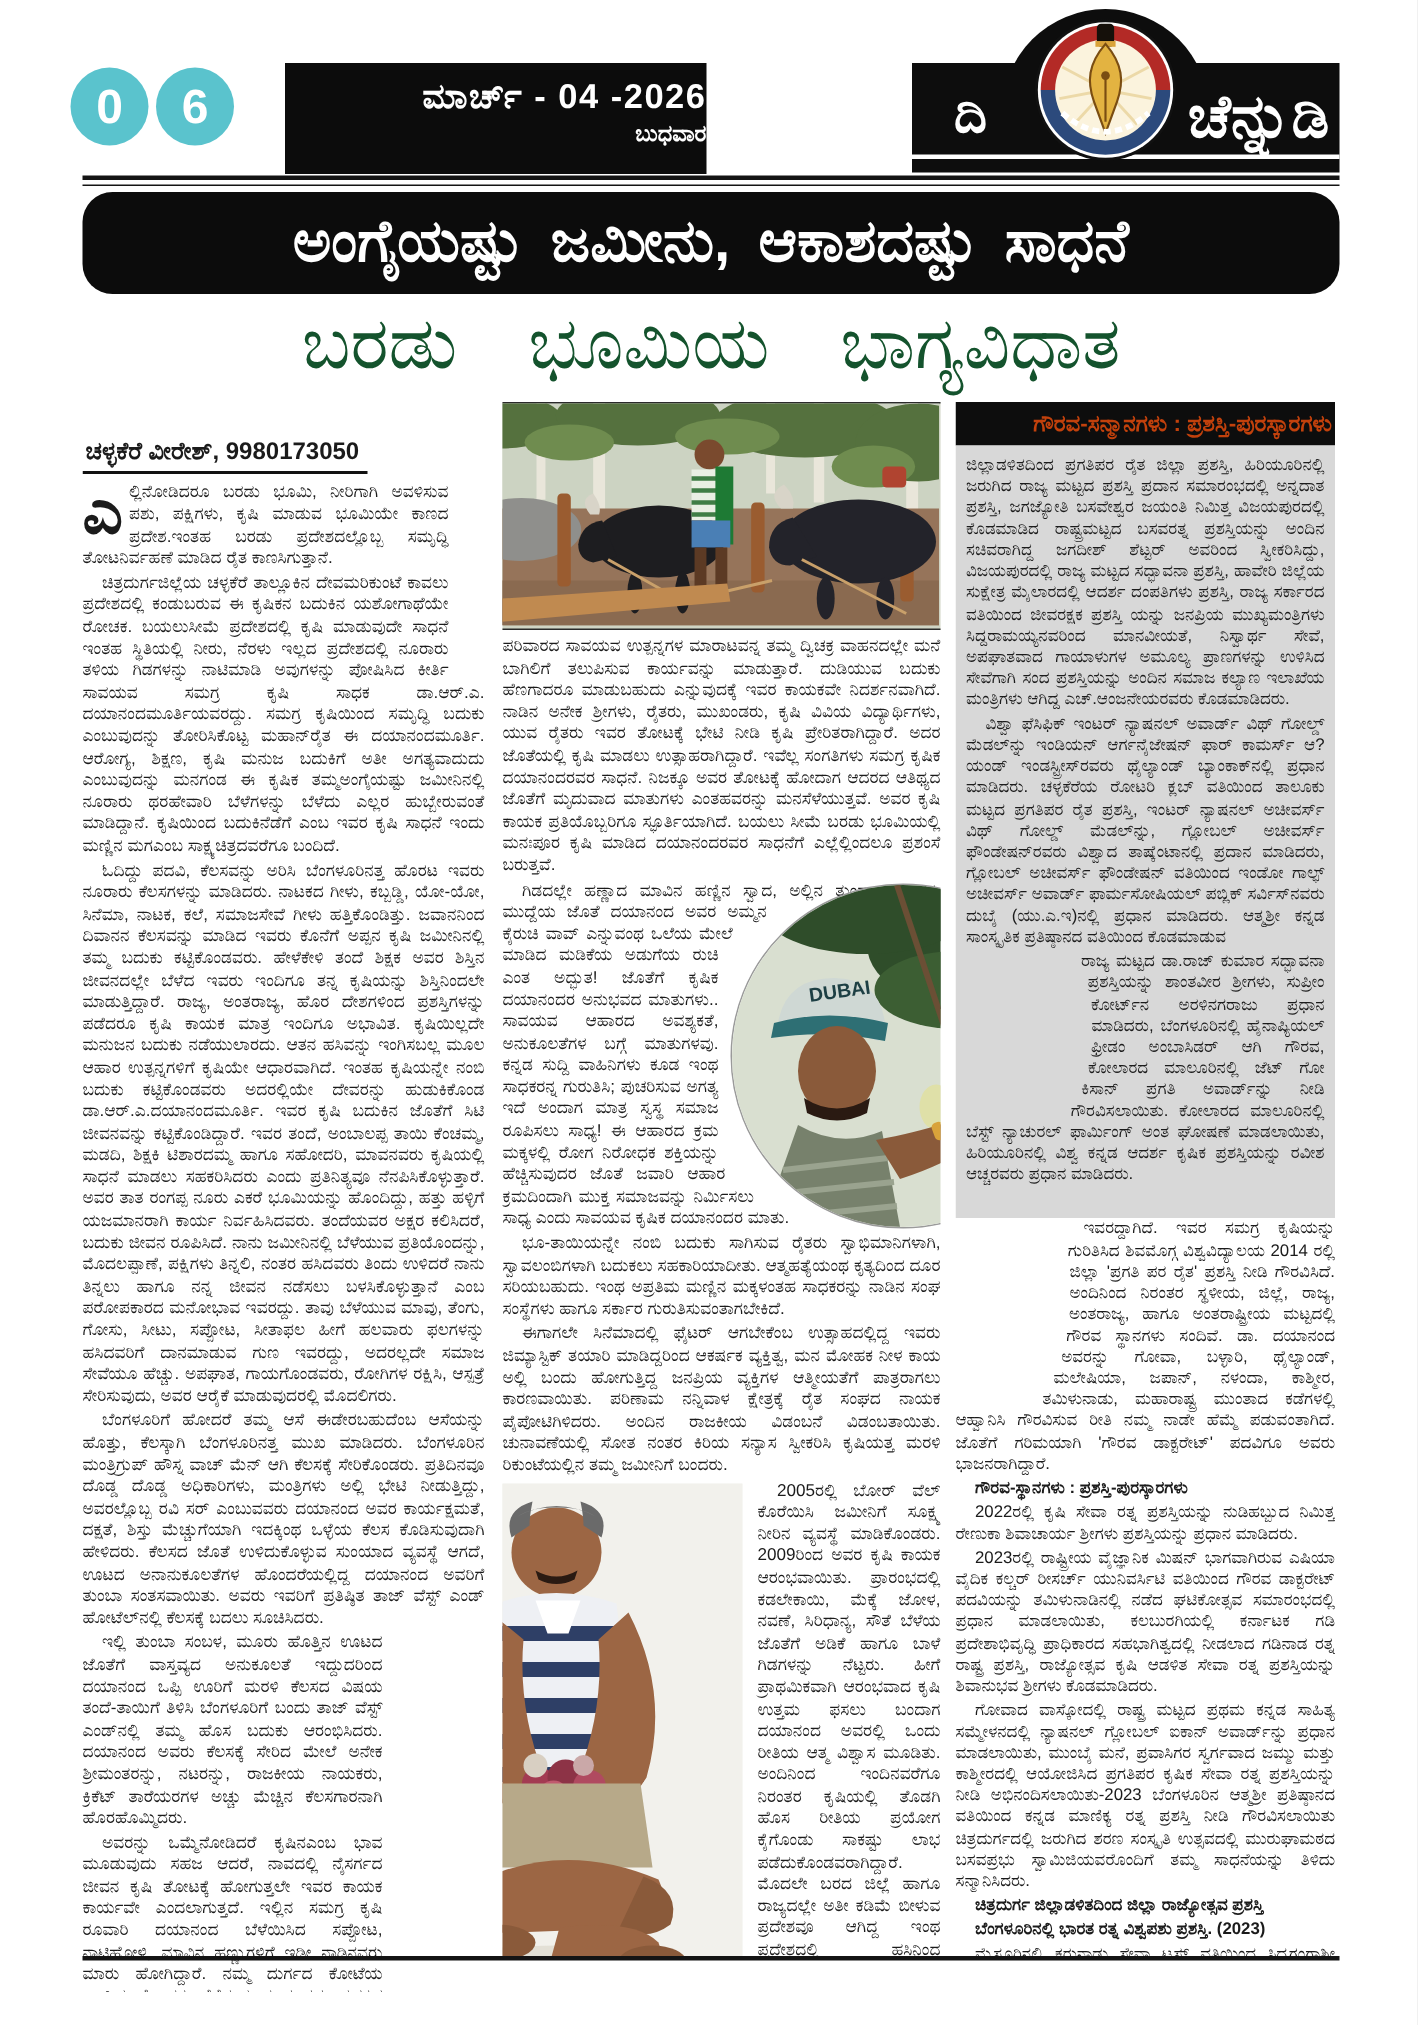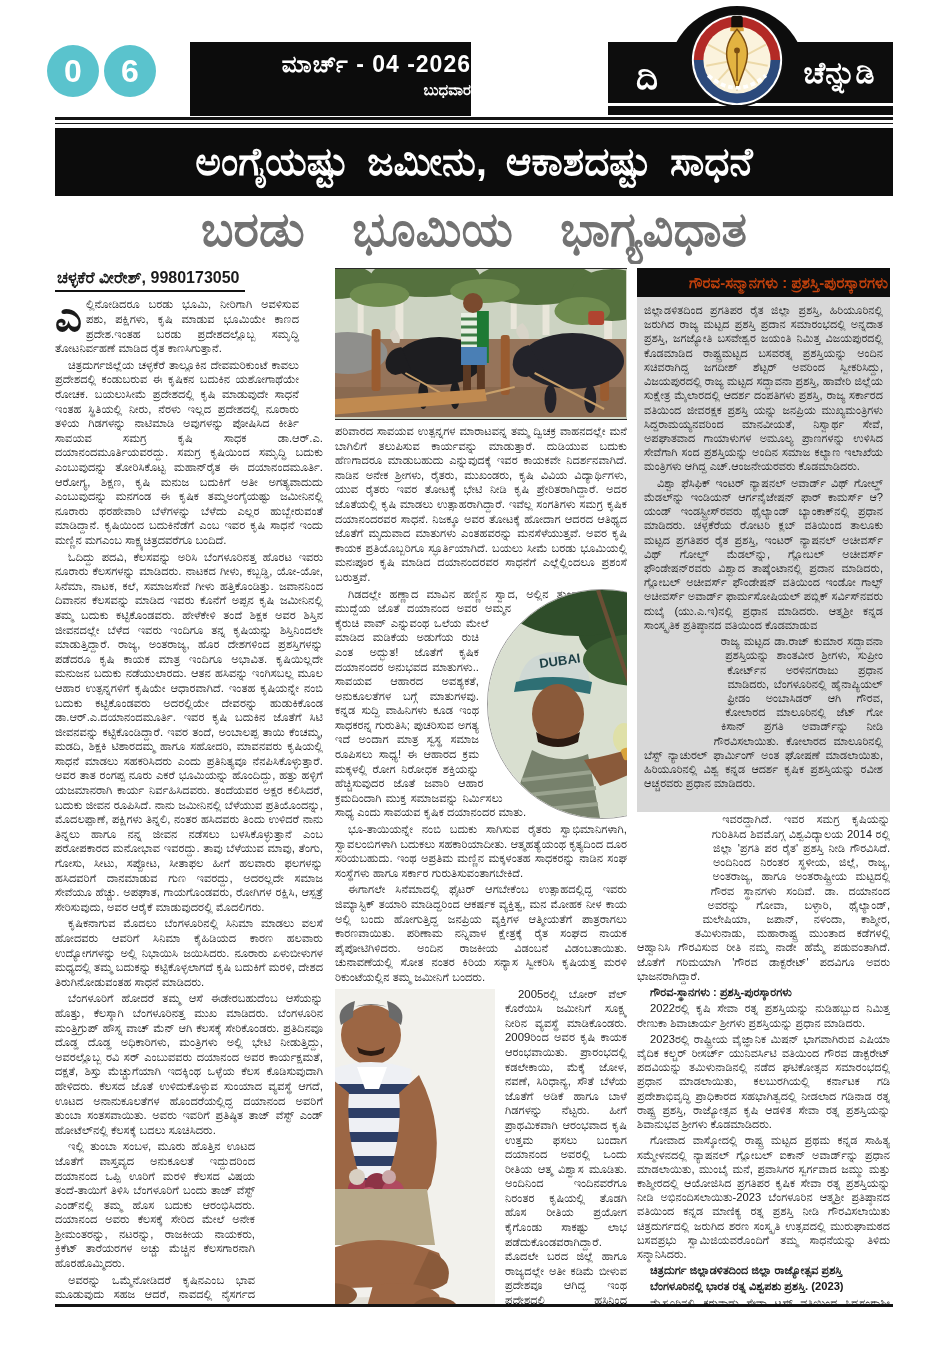--- a/index.html
+++ b/index.html
@@ -14,30 +14,30 @@
            color:#fff;text-align:right;font-weight:bold;margin-left:32px;}
   .datebox .l1{font-size:23px;margin-top:9px;letter-spacing:1px;}
   .datebox .l2{font-size:15px;margin-top:3px;}
   .hdr-rule-thick{position:absolute;left:55px;top:117px;width:838px;height:3px;background:#141414;}
   .hdr-rule-thin{position:absolute;left:55px;top:123px;width:838px;height:1px;background:#141414;}
   .logo-banner{position:absolute;left:608px;top:42px;width:285px;height:73px;background:#0d0d0d;}
   .logo-arch{position:absolute;left:668px;top:6px;width:138px;height:70px;background:#0d0d0d;
              border-radius:69px 69px 0 0;}
   .logo-white-line{position:absolute;left:608px;top:103px;width:285px;height:3px;background:#fff;}
   .logo-the{position:absolute;left:617px;top:58px;width:60px;color:#fff;font-size:34px;font-weight:bold;text-align:center;}
-  .logo-name{position:absolute;left:786px;top:56px;width:106px;color:#fff;font-size:30px;font-weight:bold;text-align:center;}
+  .logo-name{position:absolute;left:786px;top:56px;width:106px;color:#fff;font-size:40px;font-weight:bold;text-align:center;}
   .emblem{position:absolute;left:689px;top:12px;width:96px;height:96px;}
   
   .kicker{position:absolute;left:55px;top:128px;width:838px;height:68px;background:#0c0c0c;
-          color:#fff;font-size:39px;font-weight:bold;text-align:center;line-height:68px;word-spacing:8px;white-space:nowrap;overflow:hidden;}
-  .headline{position:absolute;left:55px;top:198px;width:838px;height:66px;color:#737373;
-            font-size:48px;font-weight:bold;text-align:center;line-height:64px;word-spacing:34px;white-space:nowrap;overflow:hidden;}
+          color:#fff;font-size:39px;font-weight:bold;text-align:center;line-height:68px;word-spacing:8px;white-space:nowrap;overflow:hidden;border-radius:20px;}
+  .headline{position:absolute;left:55px;top:198px;width:838px;height:66px;color:#14532d;
+            font-size:48px;font-weight:normal;text-align:center;line-height:64px;word-spacing:34px;white-space:nowrap;overflow:hidden;}
   
   .col{position:absolute;top:268px;height:1036px;overflow:hidden;text-align:justify;}
-  #col1{left:55px;width:268px;font-size:11.4px;line-height:1.28;}
+  #col1{left:55px;width:268px;font-size:11.4px;line-height:1.28;margin-top:24px;}
   #col2{left:335px;width:292px;font-size:11.4px;line-height:1.28;}
   #col3{left:637px;width:253px;font-size:11.2px;line-height:1.27;}
   .col p{margin:0 0 2px 0;text-indent:13px;}
   .col p.noind{text-indent:0;}
   .byline{font-size:16px;font-weight:bold;border-bottom:2px solid #111;display:inline-block;
           padding:0 6px 2px 2px;margin-bottom:5px;text-indent:0;}
   .dropcap{float:left;font-size:42px;line-height:.85;font-weight:bold;padding:2px 4px 0 0;}
   .buf-spacer{float:right;width:24px;height:160px;}
   .onion-spacer{float:right;width:68px;height:368px;}
   .photo-frame{border:1px solid #2a2a2a;background:#cfd4c4;}
@@ -102,21 +102,20 @@
 
   <div class="kicker">ಅಂಗೈಯಷ್ಟು ಜಮೀನು, ಆಕಾಶದಷ್ಟು ಸಾಧನೆ</div>
   <div class="headline">ಬರಡು ಭೂಮಿಯ ಭಾಗ್ಯವಿಧಾತ</div>
 
   <div class="col" id="col1">
     <div class="buf-spacer"></div>
     <div class="byline">ಚಳ್ಳಕೆರೆ ವೀರೇಶ್, 9980173050</div>
     <p class="noind"><span class="dropcap">ಎ</span><span>ಲ್ಲಿನೋಡಿದರೂ ಬರಡು ಭೂಮಿ, ನೀರಿಗಾಗಿ ಅವಳಿಸುವ ಪಶು, ಪಕ್ಷಿಗಳು, ಕೃಷಿ ಮಾಡುವ ಭೂಮಿಯೇ ಕಾಣದ ಪ್ರದೇಶ.ಇಂತಹ ಬರಡು ಪ್ರದೇಶದಲ್ಲೊಬ್ಬ ಸಮೃದ್ಧಿ ತೋಟನಿರ್ವಹಣೆ ಮಾಡಿದ ರೈತ ಕಾಣಸಿಗುತ್ತಾನೆ.</span></p>
     <p>ಚಿತ್ರದುರ್ಗಜಿಲ್ಲೆಯ ಚಳ್ಳಕೆರೆ ತಾಲ್ಲೂಕಿನ ದೇವಮರಿಕುಂಟೆ ಕಾವಲು ಪ್ರದೇಶದಲ್ಲಿ ಕಂಡುಬರುವ ಈ ಕೃಷಿಕನ ಬದುಕಿನ ಯಶೋಗಾಥೆಯೇ ರೋಚಕ. ಬಯಲುಸೀಮೆ ಪ್ರದೇಶದಲ್ಲಿ ಕೃಷಿ ಮಾಡುವುದೇ ಸಾಧನೆ ಇಂತಹ ಸ್ಥಿತಿಯಲ್ಲಿ ನೀರು, ನೆರಳು ಇಲ್ಲದ ಪ್ರದೇಶದಲ್ಲಿ ನೂರಾರು ತಳಿಯ ಗಿಡಗಳನ್ನು ನಾಟಿಮಾಡಿ ಅವುಗಳನ್ನು ಪೋಷಿಸಿದ ಕೀರ್ತಿ ಸಾವಯವ ಸಮಗ್ರ ಕೃಷಿ ಸಾಧಕ ಡಾ.ಆರ್.ಎ. ದಯಾನಂದಮೂರ್ತಿಯವರದ್ದು. ಸಮಗ್ರ ಕೃಷಿಯಿಂದ ಸಮೃದ್ಧಿ ಬದುಕು ಎಂಬುವುದನ್ನು ತೋರಿಸಿಕೊಟ್ಟ ಮಹಾನ್‌ರೈತ ಈ ದಯಾನಂದಮೂರ್ತಿ. ಆರೋಗ್ಯ, ಶಿಕ್ಷಣ, ಕೃಷಿ ಮನುಜ ಬದುಕಿಗೆ ಅತೀ ಅಗತ್ಯವಾದುದು ಎಂಬುವುದನ್ನು ಮನಗಂಡ ಈ ಕೃಷಿಕ ತಮ್ಮಅಂಗೈಯಷ್ಟು ಜಮೀನಿನಲ್ಲಿ ನೂರಾರು ಥರಹೇವಾರಿ ಬೆಳೆಗಳನ್ನು ಬೆಳೆದು ಎಲ್ಲರ ಹುಬ್ಬೇರುವಂತೆ ಮಾಡಿದ್ದಾನೆ. ಕೃಷಿಯಿಂದ ಬದುಕಿನೆಡೆಗೆ ಎಂಬ ಇವರ ಕೃಷಿ ಸಾಧನೆ ಇಂದು ಮಣ್ಣಿನ ಮಗಎಂಬ ಸಾಕ್ಷ್ಯಚಿತ್ರದವರೆಗೂ ಬಂದಿದೆ.</p>
     <p>ಓದಿದ್ದು ಪದವಿ, ಕೆಲಸವನ್ನು ಅರಿಸಿ ಬೆಂಗಳೂರಿನತ್ತ ಹೊರಟ ಇವರು ನೂರಾರು ಕೆಲಸಗಳನ್ನು ಮಾಡಿದರು. ನಾಟಕದ ಗೀಳು, ಕಬ್ಬಡ್ಡಿ, ಯೋ-ಯೋ, ಸಿನೆಮಾ, ನಾಟಕ, ಕಲೆ, ಸಮಾಜಸೇವೆ ಗೀಳು ಹತ್ತಿಕೊಂಡಿತ್ತು. ಜವಾನನಿಂದ ದಿವಾನನ ಕೆಲಸವನ್ನು ಮಾಡಿದ ಇವರು ಕೊನೆಗೆ ಅಪ್ಪನ ಕೃಷಿ ಜಮೀನಿನಲ್ಲಿ ತಮ್ಮ ಬದುಕು ಕಟ್ಟಿಕೊಂಡವರು. ಹೇಳೆಕೇಳಿ ತಂದೆ ಶಿಕ್ಷಕ ಅವರ ಶಿಸ್ತಿನ ಜೀವನದಲ್ಲೇ ಬೆಳೆದ ಇವರು ಇಂದಿಗೂ ತನ್ನ ಕೃಷಿಯನ್ನು ಶಿಸ್ತಿನಿಂದಲೇ ಮಾಡುತ್ತಿದ್ದಾರೆ. ರಾಜ್ಯ, ಅಂತರಾಜ್ಯ, ಹೊರ ದೇಶಗಳಿಂದ ಪ್ರಶಸ್ತಿಗಳನ್ನು ಪಡೆದರೂ ಕೃಷಿ ಕಾಯಕ ಮಾತ್ರ ಇಂದಿಗೂ ಅಭಾವಿತ. ಕೃಷಿಯಿಲ್ಲದೇ ಮನುಜನ ಬದುಕು ನಡೆಯುಲಾರದು. ಆತನ ಹಸಿವನ್ನು ಇಂಗಿಸಬಲ್ಲ ಮೂಲ ಆಹಾರ ಉತ್ಪನ್ನಗಳಿಗೆ ಕೃಷಿಯೇ ಆಧಾರವಾಗಿದೆ. ಇಂತಹ ಕೃಷಿಯನ್ನೇ ನಂಬಿ ಬದುಕು ಕಟ್ಟಿಕೊಂಡವರು ಅದರಲ್ಲಿಯೇ ದೇವರನ್ನು ಹುಡುಕಿಕೊಂಡ ಡಾ.ಆರ್.ಎ.ದಯಾನಂದಮೂರ್ತಿ. ಇವರ ಕೃಷಿ ಬದುಕಿನ ಜೊತೆಗೆ ಸಿಟಿ ಜೀವನವನ್ನು ಕಟ್ಟಿಕೊಂಡಿದ್ದಾರೆ. ಇವರ ತಂದೆ, ಅಂಬಾಲಪ್ಪ ತಾಯಿ ಕೆಂಚಮ್ಮ, ಮಡದಿ, ಶಿಕ್ಷಕಿ ಟಿಶಾರದಮ್ಮ ಹಾಗೂ ಸಹೋದರಿ, ಮಾವನವರು ಕೃಷಿಯಲ್ಲಿ ಸಾಧನೆ ಮಾಡಲು ಸಹಕರಿಸಿದರು ಎಂದು ಪ್ರತಿನಿತ್ಯವೂ ನೆನಪಿಸಿಕೊಳ್ಳುತ್ತಾರೆ. ಅವರ ತಾತ ರಂಗಪ್ಪ ನೂರು ಎಕರೆ ಭೂಮಿಯನ್ನು ಹೊಂದಿದ್ದು, ಹತ್ತು ಹಳ್ಳಿಗೆ ಯಜಮಾನರಾಗಿ ಕಾರ್ಯ ನಿರ್ವಹಿಸಿದವರು. ತಂದೆಯವರ ಅಕ್ಷರ ಕಲಿಸಿದರೆ, ಬದುಕು ಜೀವನ ರೂಪಿಸಿದೆ. ನಾನು ಜಮೀನಿನಲ್ಲಿ ಬೆಳೆಯುವ ಪ್ರತಿಯೊಂದನ್ನು, ಮೊದಲಪ್ಪಾಣೆ, ಪಕ್ಷಿಗಳು ತಿನ್ನಲಿ, ನಂತರ ಹಸಿದವರು ತಿಂದು ಉಳಿದರೆ ನಾನು ತಿನ್ನಲು ಹಾಗೂ ನನ್ನ ಜೀವನ ನಡೆಸಲು ಬಳಸಿಕೊಳ್ಳುತ್ತಾನೆ ಎಂಬ ಪರೋಪಕಾರದ ಮನೋಭಾವ ಇವರದ್ದು. ತಾವು ಬೆಳೆಯುವ ಮಾವು, ತೆಂಗು, ಗೋಸು, ಸೀಟು, ಸಪ್ಪೋಟ, ಸೀತಾಫಲ ಹೀಗೆ ಹಲವಾರು ಫಲಗಳನ್ನು ಹಸಿದವರಿಗೆ ದಾನಮಾಡುವ ಗುಣ ಇವರದ್ದು, ಅದರಲ್ಲದೇ ಸಮಾಜ ಸೇವೆಯೂ ಹೆಚ್ಚು. ಅಪಘಾತ, ಗಾಯಗೊಂಡವರು, ರೋಗಿಗಳ ರಕ್ಷಿಸಿ, ಆಸ್ಪತ್ರೆ ಸೇರಿಸುವುದು, ಅವರ ಆರೈಕೆ ಮಾಡುವುದರಲ್ಲಿ ಮೊದಲಿಗರು.</p>
-    <p>ಕೃಷಿಕನಾಗುವ ಮೊದಲು ಬೆಂಗಳೂರಿನಲ್ಲಿ ಸಿನಿಮಾ ಮಾಡಲು ವಲಸೆ ಹೋದವರು ಆವರಿಗೆ ಸಿನಿಮಾ ಕೈಹಿಡಿಯದ ಕಾರಣ ಹಲವಾರು ಉದ್ಯೋಗಗಳನ್ನು ಅಲ್ಲಿ ನಿಭಾಯಿಸಿ ಜಯಿಸಿದರು. ನೂರಾರು ಏಳುಬೀಳುಗಳ ಮಧ್ಯದಲ್ಲಿ ತಮ್ಮ ಬದುಕನ್ನು ಕಟ್ಟಿಕೊಳ್ಳಲಾಗದೆ ಕೃಷಿ ಬದುಕಿಗೆ ಮರಳಿ, ದೇಶದ ತಿರುಗಿನೋಡುವಂತಹ ಸಾಧನೆ ಮಾಡಿದರು.</p>
     <p>ಬೆಂಗಳೂರಿಗೆ ಹೋದರೆ ತಮ್ಮ ಆಸೆ ಈಡೇರಬಹುದೆಂಬ ಆಸೆಯನ್ನು ಹೊತ್ತು, ಕೆಲಸ್ಕಾಗಿ ಬೆಂಗಳೂರಿನತ್ತ ಮುಖ ಮಾಡಿದರು. ಬೆಂಗಳೂರಿನ ಮಂತ್ರಿಗ್ರುಪ್ ಹೌಸ್ನ ವಾಚ್ ಮೆನ್ ಆಗಿ ಕೆಲಸಕ್ಕೆ ಸೇರಿಕೊಂಡರು. ಪ್ರತಿದಿನವೂ ದೊಡ್ಡ ದೊಡ್ಡ ಅಧಿಕಾರಿಗಳು, ಮಂತ್ರಿಗಳು ಅಲ್ಲಿ ಭೇಟಿ ನೀಡುತ್ತಿದ್ದು, ಅವರಲ್ಲೊಬ್ಬ ರವಿ ಸರ್ ಎಂಬುವವರು ದಯಾನಂದ ಅವರ ಕಾರ್ಯಕ್ಷಮತೆ, ದಕ್ಷತೆ, ಶಿಸ್ತು ಮೆಚ್ಚುಗೆಯಾಗಿ ಇದಕ್ಕಿಂಥ ಒಳ್ಳೆಯ ಕೆಲಸ ಕೊಡಿಸುವುದಾಗಿ ಹೇಳಿದರು. ಕೆಲಸದ ಜೊತೆ ಉಳಿದುಕೊಳ್ಳುವ ಸುಂಯಾದ ವ್ಯವಸ್ಥೆ ಆಗದೆ, ಊಟದ ಅನಾನುಕೂಲತೆಗಳ ಹೊಂದರೆಯಲ್ಲಿದ್ದ ದಯಾನಂದ ಅವರಿಗೆ ತುಂಬಾ ಸಂತಸವಾಯಿತು. ಅವರು ಇವರಿಗೆ ಪ್ರತಿಷ್ಠಿತ ತಾಜ್ ವೆಸ್ಟ್ ಎಂಡ್ ಹೋಟೆಲ್‌ನಲ್ಲಿ ಕೆಲಸಕ್ಕೆ ಬದಲು ಸೂಚಿಸಿದರು.</p>
     <div class="onion-spacer"></div>
     <p>ಇಲ್ಲಿ ತುಂಬಾ ಸಂಬಳ, ಮೂರು ಹೊತ್ತಿನ ಊಟದ ಜೊತೆಗೆ ವಾಸ್ತವ್ಯದ ಅನುಕೂಲತೆ ಇದ್ದುದರಿಂದ ದಯಾನಂದ ಒಪ್ಪಿ ಊರಿಗೆ ಮರಳಿ ಕೆಲಸದ ವಿಷಯ ತಂದೆ-ತಾಯಿಗೆ ತಿಳಿಸಿ ಬೆಂಗಳೂರಿಗೆ ಬಂದು ತಾಜ್ ವೆಸ್ಟ್ ಎಂಡ್‌ನಲ್ಲಿ ತಮ್ಮ ಹೊಸ ಬದುಕು ಆರಂಭಿಸಿದರು. ದಯಾನಂದ ಅವರು ಕೆಲಸಕ್ಕೆ ಸೇರಿದ ಮೇಲೆ ಅನೇಕ ಶ್ರೀಮಂತರನ್ನು, ನಟರನ್ನು, ರಾಜಕೀಯ ನಾಯಕರು, ಕ್ರಿಕೆಟ್ ತಾರೆಯರಗಳ ಅಚ್ಚು ಮೆಚ್ಚಿನ ಕೆಲಸಗಾರನಾಗಿ ಹೊರಹೊಮ್ಮಿದರು.</p>
     <p>ಅವರನ್ನು ಒಮ್ಮೆನೋಡಿದರೆ ಕೃಷಿನಎಂಬ ಭಾವ ಮೂಡುವುದು ಸಹಜ ಆದರೆ, ನಾವದಲ್ಲಿ ನೈಸರ್ಗದ ಜೀವನ ಕೃಷಿ ತೋಟಕ್ಕೆ ಹೋಗುತ್ತಲೇ ಇವರ ಕಾಯಕ ಕಾರ್ಯವೇ ಎಂದಲಾಗುತ್ತದೆ. ಇಲ್ಲಿನ ಸಮಗ್ರ ಕೃಷಿ ರೂವಾರಿ ದಯಾನಂದ ಬೆಳೆಯಿಸಿದ ಸಪ್ಪೋಟ, ನಾಟಿಹೋಳಿ, ಮಾವಿನ ಹಣ್ಣುಗಳಿಗೆ ಇಡೀ ನಾಡಿನವರು ಮಾರು ಹೋಗಿದ್ದಾರೆ. ನಮ್ಮ ದುರ್ಗದ ಕೋಟೆಯ ಖ್ಯಾತಿಯಂತೆ ಇವರು ಬೆಳೆದ ಮಾವು ದೂರದ ಅಕ್ಕಪಕ್ಕದ ಊರುಗಳಲ್ಲೂ ಘಮಘಮಿಸುತ್ತಿದೆ. ಈ ಕುರಿತು ಎಲ್ಲ ಸೋಶಿಯಲ್ ಮೀಡಿಯಾಗಳಲ್ಲಿ ಸಾಲು-ಸಾಲು ಮಡಿಗಳು ಇದನ್ನ ವೀಕ್ಷಿಸಲೆಂದೇ ದಯಾನಂದರ ತೋಟಕ್ಕೆ ಪ್ರತಿವರ್ಷ ಸಾವಿರಾರು ಜನರು ದೇಶ, ವಿದೇಶದಿಂದ ಭೇಟಿ ಕೊಡುತ್ತಿರುತ್ತಾರೆ, ಇವರ ಸಾವಯವ ಕೃಷಿ</p>
   </div>
 
   <div class="col" id="col2">
 
     <div class="buffalo-photo photo-frame">
       <svg viewBox="0 0 322 148" width="320" height="148" preserveAspectRatio="none">

